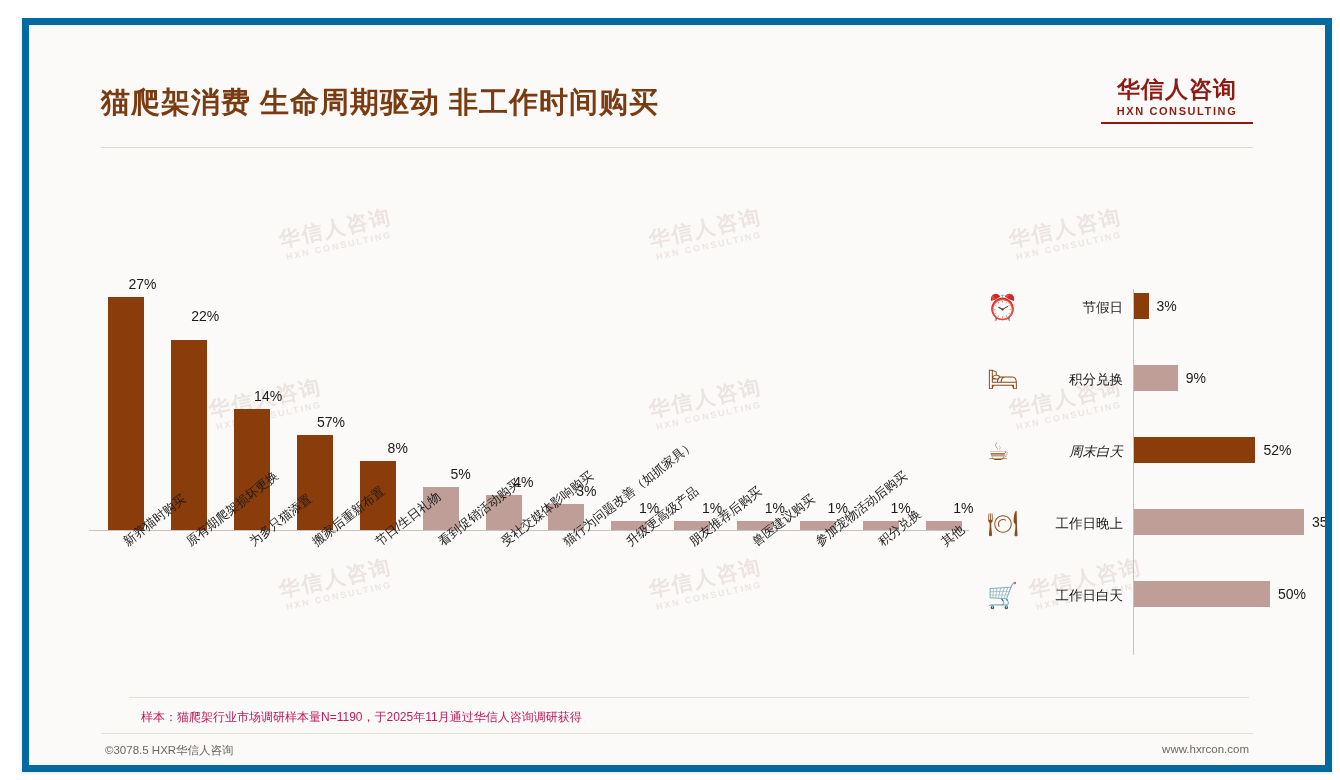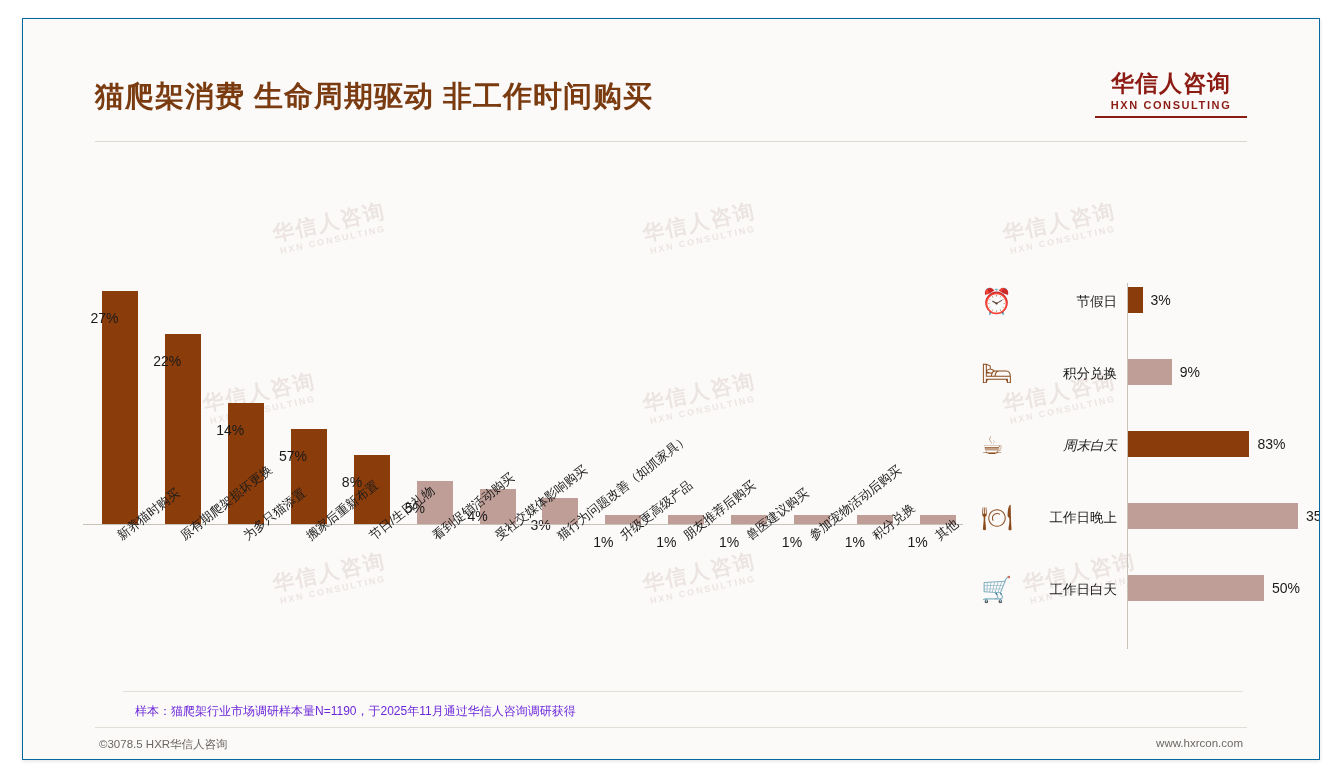--- a/index.html
+++ b/index.html
@@ -1,19 +1,19 @@
 <!DOCTYPE html>
 <html lang="zh"><head>
 <meta charset="utf-8">
 <style>
   html,body{margin:0;padding:0;background:#ffffff;}
   body{width:1340px;height:780px;font-family:"Liberation Sans","DejaVu Sans",sans-serif;}
   .slide{
     position:absolute;left:22px;top:18px;width:1296px;height:740px;
-    background:#fbfaf9;border:1px solid #0369a1;box-shadow:0 1px 4px rgba(0,0,0,.12);
+    background:#fbfaf9;border:7px solid #0369a1;box-shadow:0 1px 4px rgba(0,0,0,.12);
     overflow:hidden;
   }
   
   .header{position:absolute;left:0;top:0;width:100%;height:104px;}
   .title{
     position:absolute;left:72px;top:58px;font-size:29px;font-weight:bold;
     color:#7a3b10;letter-spacing:1px;white-space:nowrap;
   }
   .hdr-rule{position:absolute;left:72px;top:122px;width:1152px;height:1px;background:#ded8d2;}
   .logo{position:absolute;right:72px;top:52px;width:152px;text-align:center;}
@@ -26,35 +26,35 @@
       pointer-events:none;text-align:center;line-height:1.25;}
   .wm .w1{font-size:21px;letter-spacing:2px;}
   .wm .w2{font-size:9px;letter-spacing:2px;}
 
   
   .chart-title{position:absolute;font-size:20px;font-weight:bold;color:#1a1a1a;white-space:nowrap;}
 
   
   #leftChart{position:absolute;left:60px;top:250px;width:880px;height:255px;}
   .bar{position:absolute;bottom:0;}
-  .bar-lbl{position:absolute;font-size:14px;color:#1a1a1a;text-align:left;white-space:nowrap;margin-top:40px;}
+  .bar-lbl{position:absolute;font-size:14px;color:#1a1a1a;text-align:right;white-space:nowrap;}
   .axis{position:absolute;left:60px;top:505px;width:880px;height:1px;background:#c9c2bb;}
   .cat{position:absolute;font-size:12.5px;color:#1a1a1a;white-space:nowrap;
        transform-origin:left top;transform:rotate(-38deg);}
 
   
   .hbar{position:absolute;height:26px;}
   .hlbl{position:absolute;font-size:13.5px;color:#1a1a1a;white-space:nowrap;}
   .hval{position:absolute;font-size:14px;color:#1a1a1a;white-space:nowrap;}
   .hicon{position:absolute;font-size:25px;color:#8a4a1c;line-height:1;}
   .vaxis{position:absolute;background:#c9c2bb;width:1px;}
 
   
   .note-rule{position:absolute;left:100px;top:672px;width:1120px;height:1px;background:#e4ded8;}
-  .note{position:absolute;left:112px;top:684px;font-size:12px;color:#6d28d9;white-space:nowrap;}
+  .note{position:absolute;left:112px;top:684px;font-size:12px;color:#be185d;white-space:nowrap;}
   .foot-rule{position:absolute;left:72px;top:708px;width:1152px;height:1px;background:#e4ded8;}
   .copy{position:absolute;left:76px;top:718px;font-size:11.5px;color:#6d6762;}
   .site{position:absolute;right:76px;top:718px;font-size:11.5px;color:#6d6762;text-align:center;}
 </style>
 </head>
 <body>
 
 <div class="slide">
 
   <div class="header">
@@ -103,21 +103,21 @@
       <div class="wm" style="left: 1000px; top: 540px;">
         <div class="w1">华信人咨询</div>
         <div class="w2">HXN CONSULTING</div>
       </div>
     </div>
 
   <div id="leftChart">
       <div class="bar" style="left: 19.4286px; width: 36px; height: 233px; background: rgb(138, 61, 11);"></div>
       <div class="bar-lbl" style="left: 7.42857px; width: 60px; top: 1px;">27%</div>
       <div class="bar" style="left: 82.2857px; width: 36px; height: 189.852px; background: rgb(138, 61, 11);"></div>
-      <div class="bar-lbl" style="left: 70.2857px; width: 60px; top: 44px;">22%</div>
+      <div class="bar-lbl" style="left: 70.2857px; width: 60px; top: 33px;">22%</div>
       <div class="bar" style="left: 145.143px; width: 36px; height: 120.815px; background: rgb(138, 61, 11);"></div>
       <div class="bar-lbl" style="left: 133.143px; width: 60px; top: 113.185px;">14%</div>
       <div class="bar" style="left: 208px; width: 36px; height: 94.9259px; background: rgb(138, 61, 11);"></div>
       <div class="bar-lbl" style="left: 196px; width: 60px; top: 139.074px;">57%</div>
       <div class="bar" style="left: 270.857px; width: 36px; height: 69.037px; background: rgb(138, 61, 11);"></div>
       <div class="bar-lbl" style="left: 258.857px; width: 60px; top: 164.963px;">8%</div>
       <div class="bar" style="left: 333.714px; width: 36px; height: 43.1481px; background: rgb(191, 158, 151);"></div>
       <div class="bar-lbl" style="left: 321.714px; width: 60px; top: 190.852px;">5%</div>
       <div class="bar" style="left: 396.571px; width: 36px; height: 34.5185px; background: rgb(191, 158, 151);"></div>
       <div class="bar-lbl" style="left: 384.571px; width: 60px; top: 199.481px;">4%</div>
@@ -160,21 +160,21 @@
       <div class="hlbl" style="left: 1024px; top: 274px; width: 70px; text-align: right;">节假日</div>
       <div class="hbar" style="left: 1105px; top: 268px; width: 14.5714px; background: rgb(138, 61, 11);"></div>
       <div class="hval" style="left: 1127.57px; top: 273px;">3%</div>
       <div class="hicon" style="left: 958px; top: 342px;">🛏</div>
       <div class="hlbl" style="left: 1024px; top: 346px; width: 70px; text-align: right;">积分兑换</div>
       <div class="hbar" style="left: 1105px; top: 340px; width: 43.7143px; background: rgb(191, 158, 151);"></div>
       <div class="hval" style="left: 1156.71px; top: 345px;">9%</div>
       <div class="hicon" style="left: 958px; top: 414px;">☕</div>
       <div class="hlbl" style="left: 1024px; top: 418px; width: 70px; text-align: right; font-style: italic;">周末白天</div>
       <div class="hbar" style="left: 1105px; top: 412px; width: 121.429px; background: rgb(138, 61, 11);"></div>
-      <div class="hval" style="left: 1234.43px; top: 417px;">83%</div>
+      <div class="hval" style="left: 1234.43px; top: 417px;">52%</div>
       <div class="hicon" style="left: 958px; top: 486px;">🍽</div>
       <div class="hlbl" style="left: 1024px; top: 490px; width: 70px; text-align: right;">工作日晚上</div>
       <div class="hbar" style="left: 1105px; top: 484px; width: 170px; background: rgb(191, 158, 151);"></div>
       <div class="hval" style="left: 1283px; top: 489px;">35%</div>
       <div class="hicon" style="left: 958px; top: 558px;">🛒</div>
       <div class="hlbl" style="left: 1024px; top: 562px; width: 70px; text-align: right;">工作日白天</div>
       <div class="hbar" style="left: 1105px; top: 556px; width: 136px; background: rgb(191, 158, 151);"></div>
       <div class="hval" style="left: 1249px; top: 561px;">50%</div>
     </div>
 

